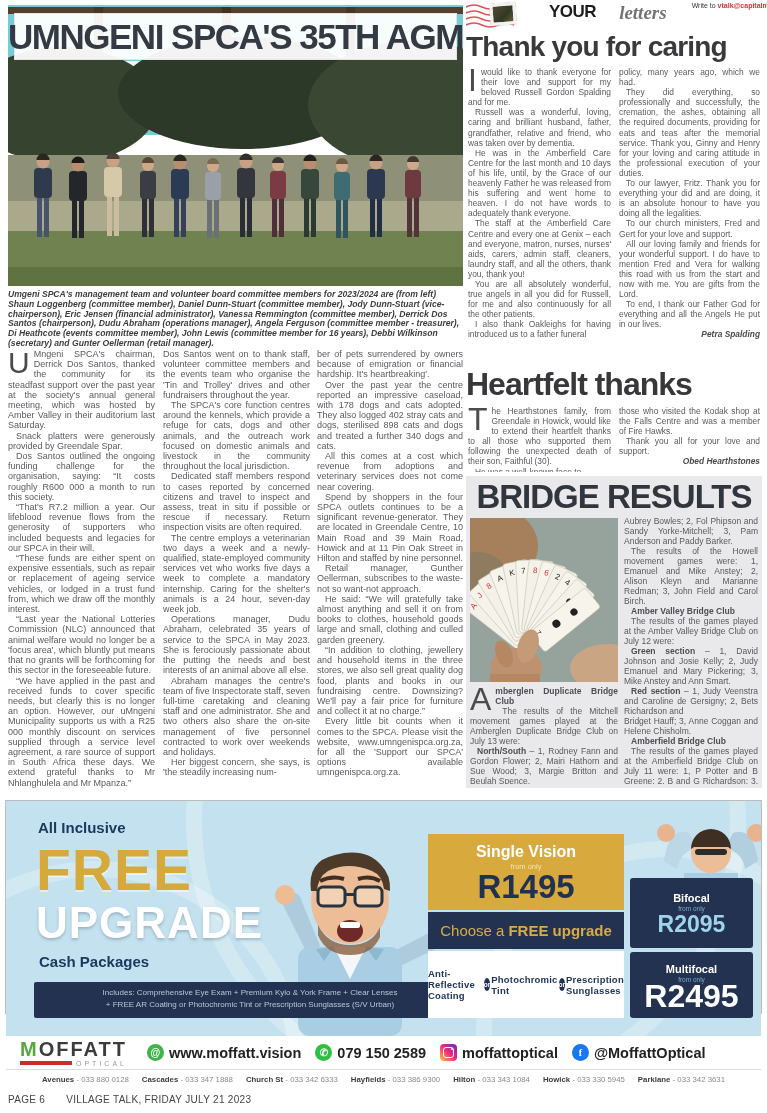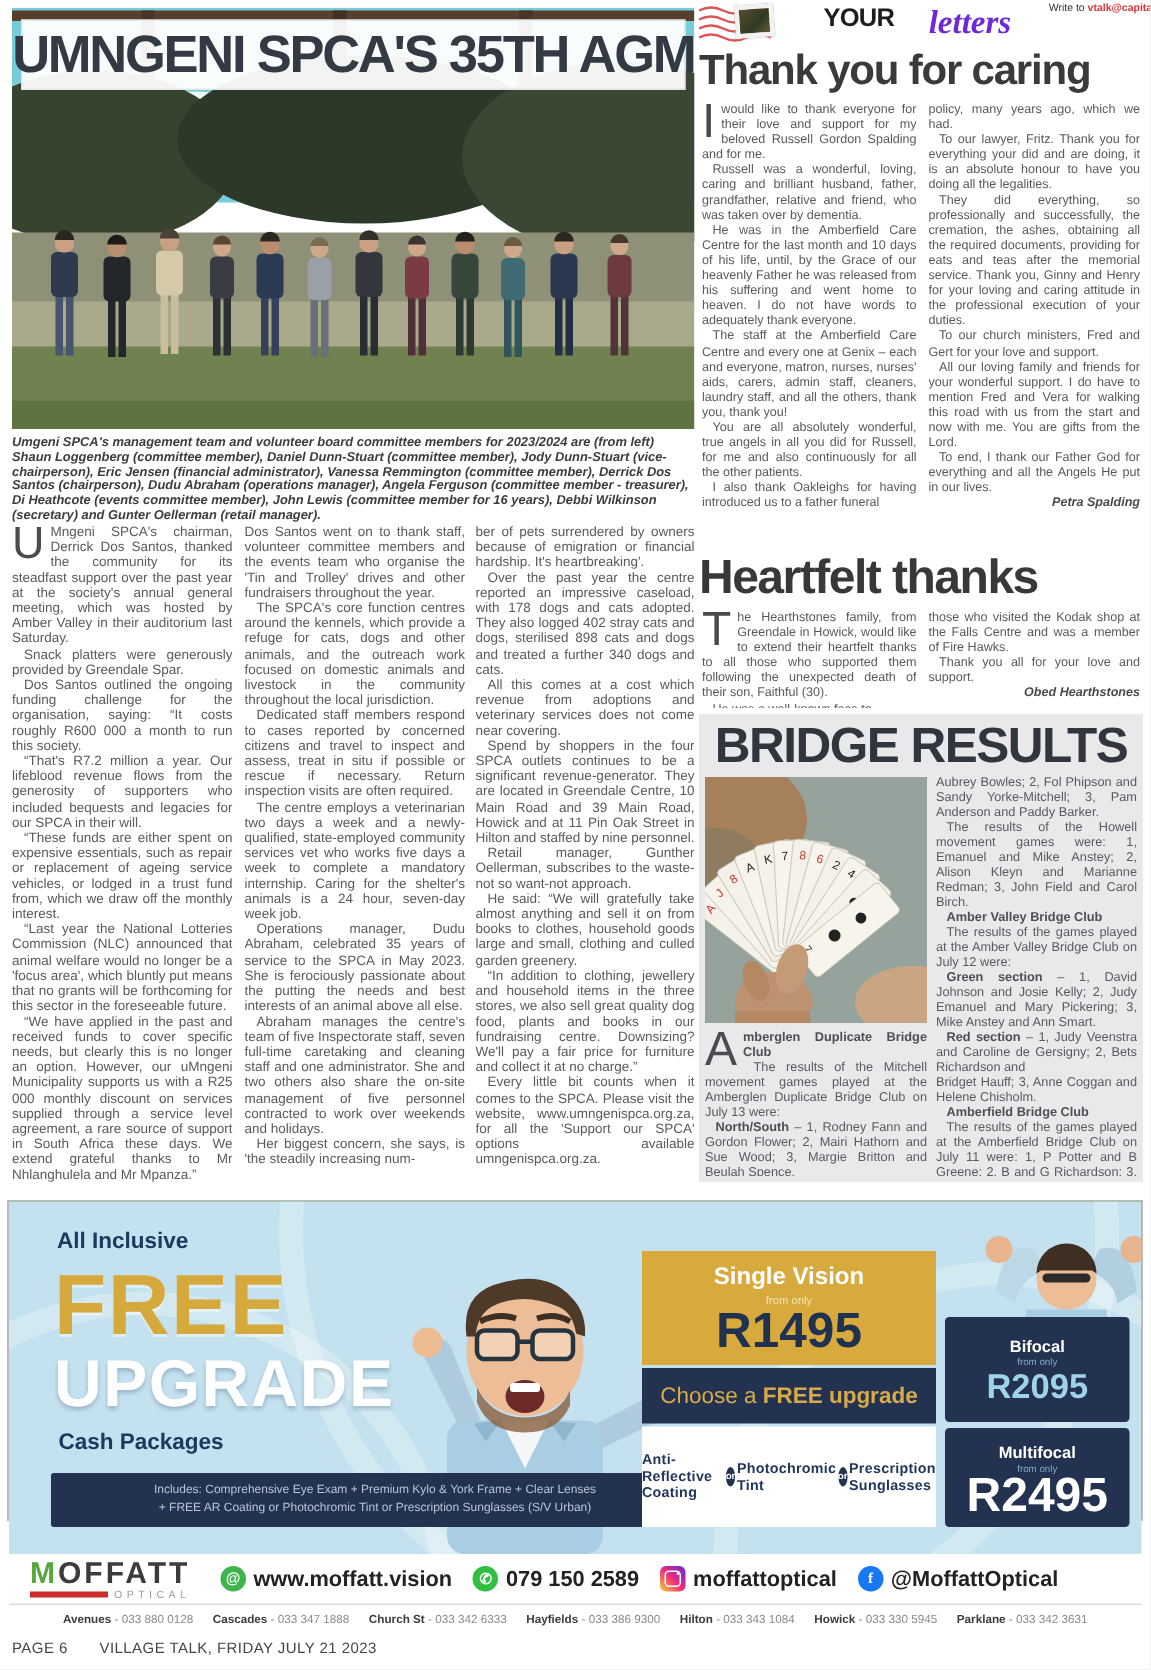--- a/index.html
+++ b/index.html
@@ -34,21 +34,21 @@
   .c3 { left:317px; top:349px; width:146px; height:452px; }
 
   
   .mast { left:466px; top:2px; width:296px; height:28px; }
   .mast-inner { display:flex; gap:21px; }
   .postmark { position:relative; width:62px; height:27px; flex:0 0 auto; }
   .stamp { position:absolute; left:24px; top:1px; width:26px; height:22px; transform:rotate(-4deg);
     background:linear-gradient(135deg,#5a4a32,#2e3a22 60%,#6b5b3a); border:3px solid #f2f2f2;
     box-shadow:0 0 1px #999; }
   .your { font-size:17px; font-weight:900; color:#1d1d1f; letter-spacing:-0.5px; }
-  .lettersword { font-size:22px; font-weight:900; font-style:italic; color:#6d28d9;
+  .lettersword { font-size:19px; font-weight:900; font-style:italic; color:#737373;
     font-family:"Liberation Serif", serif; margin-left:2px; }
   .writeto { font-size:7px; color:#333; margin-left:4px; white-space:nowrap; }
   .writeto .email { color:#d8363b; font-weight:bold; }
 
   .ty-head { left:466px; top:31px; width:296px; font-size:28px; font-weight:800;
     letter-spacing:-0.8px; color:#3a3a3d; }
   .lettercol { font-size:8.4px; line-height:10.1px; text-align:justify; color:#595a5e; overflow:hidden; }
   .lettercol p { text-indent:7px; }
   .lettercol p.first, .lettercol p.cont { text-indent:0; }
   .l1 { left:468px; top:67px; width:143px; height:296px; }
@@ -308,22 +308,22 @@
   <div class="abs lettercol l1">
     <p class="first"><span class="dropcap serifcap">I</span><span>would like to thank everyone for their love and support for my beloved Russell Gordon Spalding and for me.</span></p>
     <p>Russell was a wonderful, loving, caring and brilliant husband, father, grandfather, relative and friend, who was taken over by dementia.</p>
     <p>He was in the Amberfield Care Centre for the last month and 10 days of his life, until, by the Grace of our heavenly Father he was released from his suffering and went home to heaven. I do not have words to adequately thank everyone.</p>
     <p>The staff at the Amberfield Care Centre and every one at Genix – each and everyone, matron, nurses, nurses' aids, carers, admin staff, cleaners, laundry staff, and all the others, thank you, thank you!</p>
     <p>You are all absolutely wonderful, true angels in all you did for Russell, for me and also continuously for all the other patients.</p>
     <p>I also thank Oakleighs for having introduced us to a father funeral</p>
   </div>
   <div class="abs lettercol l2">
     <p class="cont">policy, many years ago, which we had.</p>
+    <p>They did everything, so professionally and successfully, the cremation, the ashes, obtaining all the required documents, providing for eats and teas after the memorial service. Thank you, Ginny and Henry for your loving and caring attitude in the professional execution of your duties.</p>
     <p>To our lawyer, Fritz. Thank you for everything your did and are doing, it is an absolute honour to have you doing all the legalities.</p>
-    <p>They did everything, so professionally and successfully, the cremation, the ashes, obtaining all the required documents, providing for eats and teas after the memorial service. Thank you, Ginny and Henry for your loving and caring attitude in the professional execution of your duties.</p>
     <p>To our church ministers, Fred and Gert for your love and support.</p>
     <p>All our loving family and friends for your wonderful support. I do have to mention Fred and Vera for walking this road with us from the start and now with me. You are gifts from the Lord.</p>
     <p>To end, I thank our Father God for everything and all the Angels He put in our lives.</p>
     <p class="signoff">Petra Spalding</p>
   </div>
 
   <h2 class="abs hf-head">Heartfelt thanks</h2>
   <div class="abs lettercol h1c">
     <p class="first"><span class="dropcap serifcap">T</span><span>he Hearthstones family, from Greendale in Howick, would like to extend their heartfelt thanks to all those who supported them following the unexpected death of their son, Faithful (30).</span></p>
     <p>He was a well-known face to</p>

